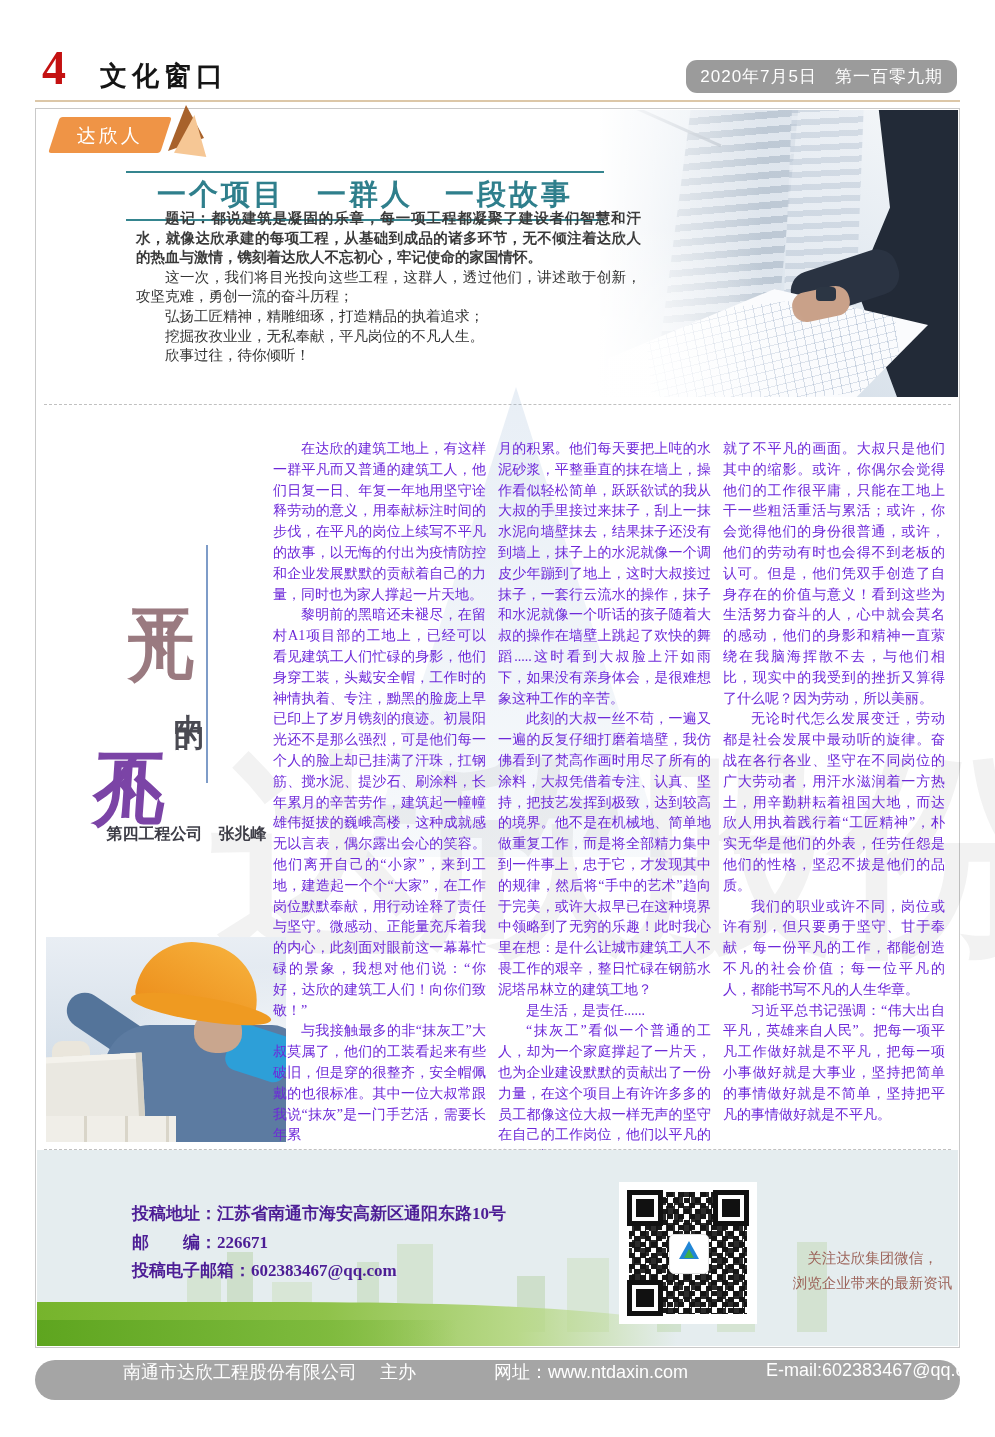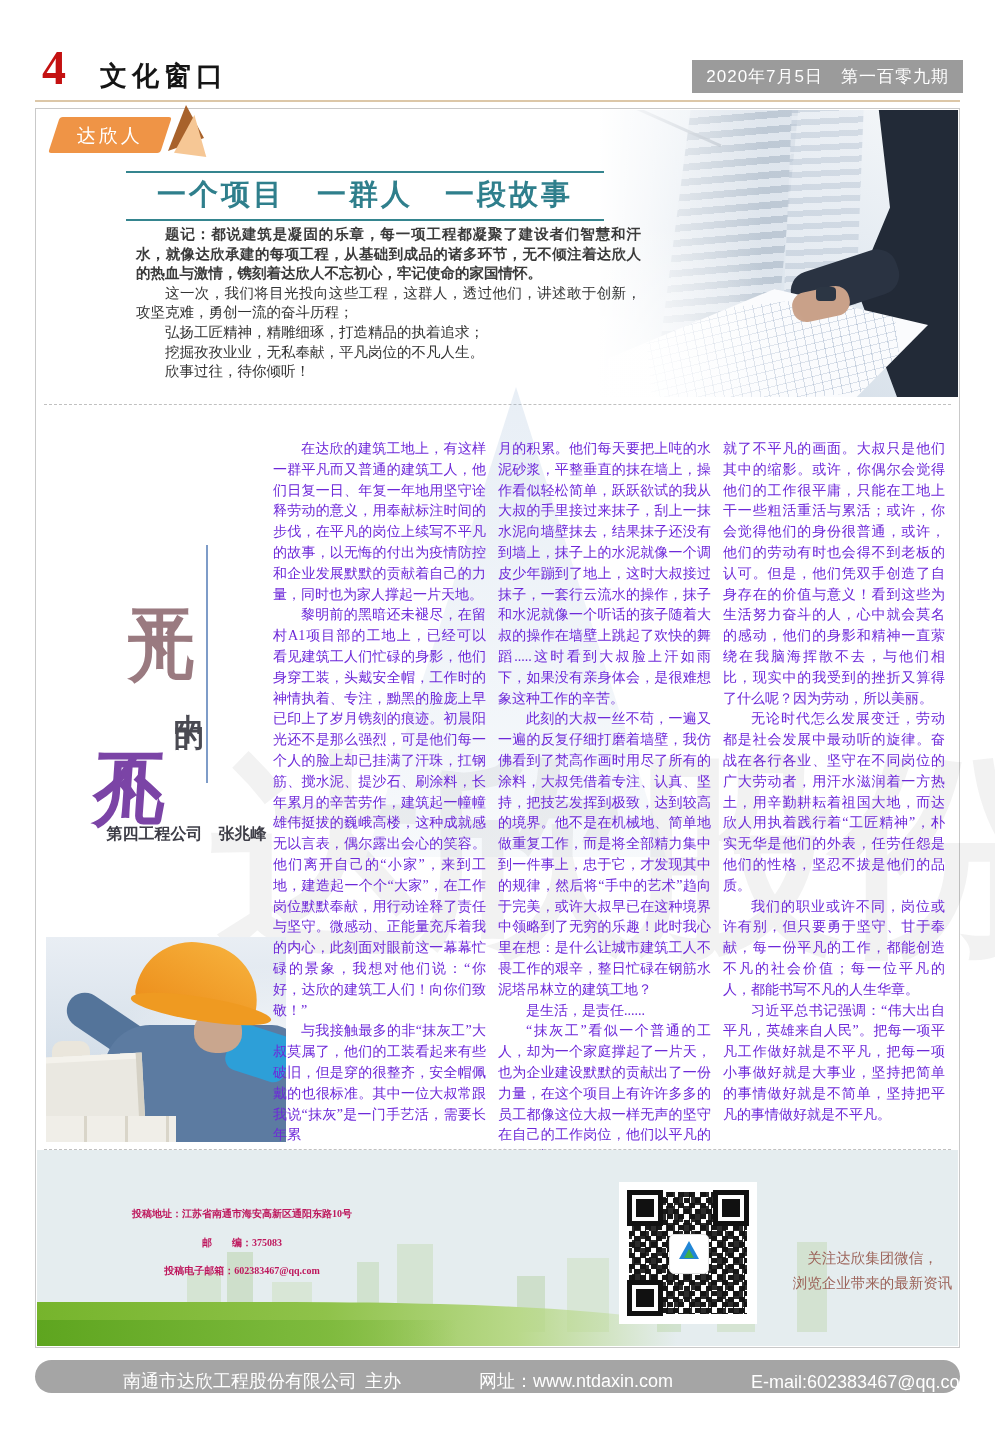--- a/index.html
+++ b/index.html
@@ -8,22 +8,22 @@
     background:#ffffff; overflow:hidden;
     font-family:"Liberation Serif", serif; color:#222;
   }
   .abs { position:absolute; }
 
   
   .page-no { left:42px; top:44px; font-size:48px; line-height:48px; font-weight:bold; color:#c41111; }
   .section-name { left:100px; top:58px; font-size:27px; font-weight:bold; letter-spacing:5px; color:#151515; }
   .masthead { left:300px; width:400px; top:50px; text-align:center; font-size:42px; font-weight:bold;
               font-style:italic; letter-spacing:7px; color:#8e150c; }
-  .date-box { right:32px; top:60px; background:#9b9b9b; color:#fff; padding:5px 14px;
-              font-family:"Liberation Sans", sans-serif; font-size:17px; letter-spacing:1px; }
+  .date-box { right:38px; top:60px; background:#9b9b9b; color:#fff; padding:5px 14px;
+              font-family:"Liberation Sans", sans-serif; font-size:17px; letter-spacing:1px;border-radius:11px; }
   .header-rule { left:35px; width:925px; top:100px; height:2px; background:#dcc7a8; }
 
   
   .frame { left:35px; top:108px; width:923px; height:1238px; border:1px solid #c9c9c9; background:#fff; }
 
   
   .tag { left:18px; top:8px; width:112px; height:36px; background:#ef9446;
          transform:skewX(-18deg); border-radius:3px; }
   .tag-label { position:absolute; left:0; right:0; top:6px; text-align:center; transform:skewX(18deg);
                color:#fff; font-size:19px; letter-spacing:3px; font-family:"Liberation Sans", sans-serif; }
@@ -58,21 +58,21 @@
           border-radius:14px; transform:rotate(-12deg); }
   .watch { position:absolute; right:122px; bottom:96px; width:20px; height:14px; background:#2c3644; border-radius:4px; }
   .hero-fade-left { position:absolute; inset:0; background:linear-gradient(90deg,#ffffff 0%, rgba(255,255,255,.75) 14%, rgba(255,255,255,0) 46%); }
   .hero-fade-bl { position:absolute; inset:0; background:radial-gradient(ellipse at 0% 100%, rgba(255,255,255,.9) 0%, rgba(255,255,255,0) 45%); }
 
   
   .f-line { left:90px; width:478px; height:2px; background:#35858f; }
   .f-title { left:90px; width:478px; top:66px; text-align:center; font-size:29px; font-weight:bold;
              letter-spacing:3px; color:#2f7f8c; }
   
-  .intro { left:100px; top:116px; width:505px; font-size:14.5px; line-height:19.6px; color:#333; }
+  .intro { left:100px; top:100px; width:505px; font-size:14.5px; line-height:19.6px; color:#333; }
   .intro p { margin:0; text-indent:2em; text-align:justify; }
   .intro p.lede { font-weight:600; color:#3a3a3a; }
 
   .dash-sep { left:8px; width:907px; border-top:1px dashed #c0c0c0; }
 
   
   .wm-triangle { left:330px; top:278px; width:300px; height:470px;
                  clip-path:polygon(50% 0, 100% 100%, 0 100%);
                  background:linear-gradient(180deg, rgba(140,172,208,.20), rgba(140,172,208,.07)); }
   .wm-text { left:175px; top:640px; font-size:215px; line-height:215px; font-weight:bold;
@@ -127,21 +127,21 @@
       linear-gradient(#d6e5d1,#d6e5d1), linear-gradient(#cde0c8,#cde0c8),
       linear-gradient(#d2e2cd,#d2e2cd), linear-gradient(#cfe0ca,#cfe0ca);
     background-repeat:no-repeat;
     background-size:34px 60px,26px 80px,40px 50px,22px 70px,36px 88px,28px 56px,42px 74px,24px 46px,38px 64px,30px 90px;
     background-position:150px 100%,190px 100%,235px 100%,320px 100%,360px 100%,480px 100%,530px 100%,620px 100%,680px 100%,760px 100%; }
   .grass { position:absolute; left:0; bottom:0; width:640px; height:44px;
            background:linear-gradient(90deg,#76b42c 0%, #8fc24a 45%, #b9d98a 75%, rgba(185,217,138,0) 100%);
            border-radius:0 60% 0 0; }
   .grass2 { position:absolute; left:0; bottom:0; width:420px; height:26px;
             background:linear-gradient(90deg,#5ea51f 0%, #7ab83a 60%, rgba(122,184,58,0) 100%); }
-  .contact { left:95px; top:50px; font-size:10px; line-height:28.5px; color:#be185d; font-weight:600;text-align:center; }
+  .contact { left:95px; top:50px; font-size:17px; line-height:28.5px; color:#4c1d95; font-weight:600; }
   .contact div { white-space:pre; }
 
   .qr { left:582px; top:32px; width:138px; height:142px; background:#fff; }
   .qr-pattern { position:absolute; inset:10px;
     background:
       repeating-conic-gradient(rgba(20,20,20,.9) 0% 25%, transparent 0% 50%) 3px 5px/17px 17px,
       repeating-conic-gradient(#181818 0% 25%, #ffffff 0% 50%) 0 0/11px 11px; }
   .finder { position:absolute; width:26px; height:26px; border:5px solid #111; background:#fff; }
   .finder::after { content:''; position:absolute; inset:4px; background:#111; }
   .f-tl { left:8px; top:8px; } .f-tr { right:8px; top:8px; } .f-bl { left:8px; bottom:8px; }
@@ -150,25 +150,25 @@
   .logo-tri { position:absolute; left:9px; top:6px; width:0; height:0;
               border-left:10px solid transparent; border-right:10px solid transparent;
               border-bottom:18px solid #2186d6; }
   .logo-tri2 { position:absolute; left:14px; top:14px; width:0; height:0;
                border-left:5px solid transparent; border-right:5px solid transparent;
                border-bottom:9px solid #3fae49; }
   .wechat-note { left:738px; top:96px; width:195px; text-align:center; font-size:14.5px;
                  line-height:25px; color:#9d655b; }
 
   
-  .bottom-bar { left:35px; top:1360px; width:925px; height:33px; background:#a5a5a5; color:#fff;
-                font-family:"Liberation Sans", sans-serif; font-size:18px; display:flex; align-items:flex-end;border-radius:20px; }
+  .bottom-bar { left:35px; top:1360px; width:925px; height:40px; background:#a5a5a5; color:#fff;
+                font-family:"Liberation Sans", sans-serif; font-size:18px; display:flex; align-items:flex-start;border-radius:20px; }
   .bottom-bar span { white-space:nowrap; }
   .bb-publisher { margin-left:88px; }
-  .bb-host { margin-left:8px; }
+  .bb-host { margin-left:23px; }
   .bb-site { margin-left:78px; }
   .bb-email { margin-left:78px; }
 </style>
 </head>
 <body>
 
 <div class="page">
 
   <div class="abs page-no">4</div>
   <div class="abs section-name">文化窗口</div>
@@ -254,21 +254,21 @@
     </div>
 
     <div class="abs dash-sep" style="top:1040px"></div>
 
     <div class="abs pfooter">
       <div class="skyline"></div>
       <div class="grass"></div>
       <div class="grass2"></div>
       <div class="abs contact">
         <div>投稿地址：江苏省南通市海安高新区通阳东路10号</div>
-        <div>邮　　编：375083</div>
+        <div>邮　　编：226671</div>
         <div>投稿电子邮箱：602383467@qq.com</div>
       </div>
       <div class="abs qr">
         <div class="qr-pattern"></div>
         <div class="finder f-tl"></div>
         <div class="finder f-tr"></div>
         <div class="finder f-bl"></div>
         <div class="qr-logo">
           <div class="logo-tri"></div>
           <div class="logo-tri2"></div>

